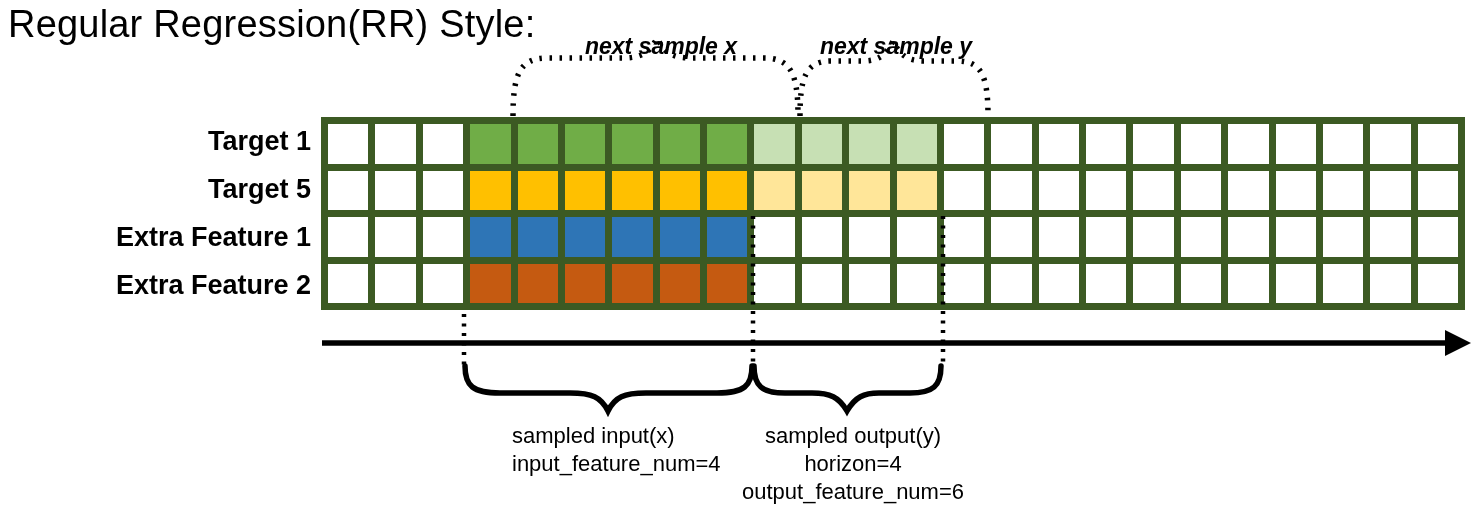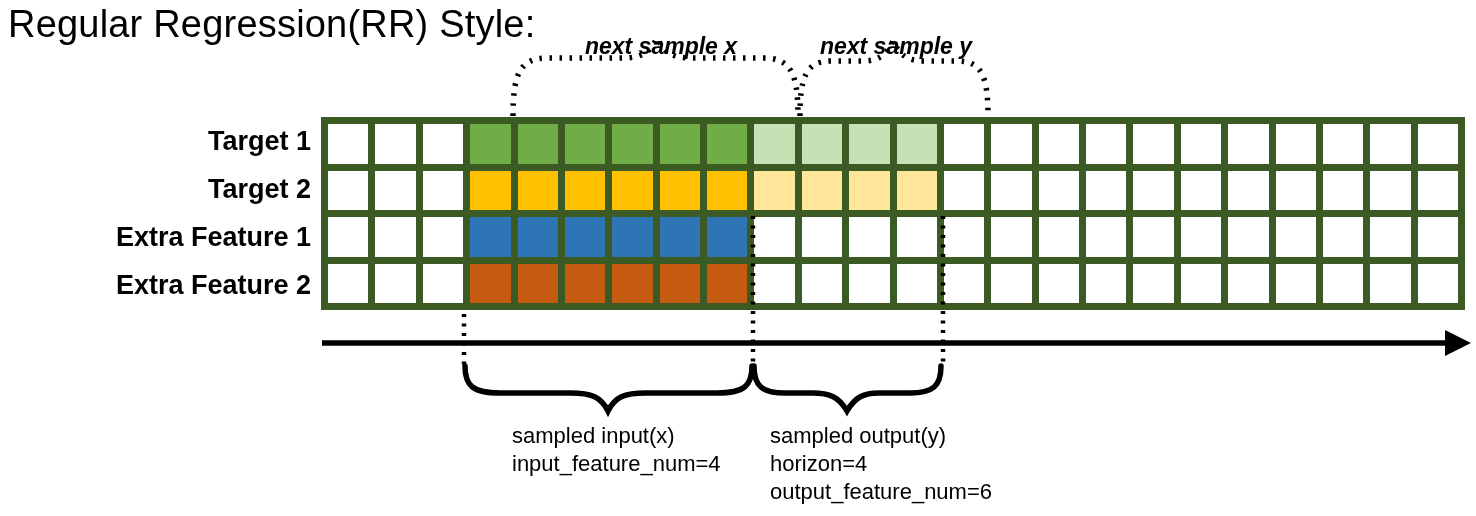--- a/index.html
+++ b/index.html
@@ -36,35 +36,35 @@
   .overlay{position:absolute;left:0;top:0;pointer-events:none;}
   .time-label{
     position:absolute;left:160px;top:327px;width:143px;text-align:right;
     font-size:29px;font-weight:bold;
   }
   .note{
     position:absolute;top:422px;font-size:22px;line-height:28px;
     white-space:nowrap;
   }
   .note-input{left:512px;}
-  .note-output{left:770px;}
+  .note-output{left:742px;text-align:center;}
 </style>
 </head>
 <body>
 
 <div class="canvas">
 
   <div class="title">Regular Regression(RR) Style:</div>
 
   <div class="next-label next-x">next sample x</div>
   <div class="next-label next-y">next sample y</div>
 
   <div class="row-labels">
     <div class="rlabel">Target 1</div>
-    <div class="rlabel">Target 2</div>
+    <div class="rlabel">Target 5</div>
     <div class="rlabel">Extra Feature 1</div>
     <div class="rlabel">Extra Feature 2</div>
   </div>
 
   <div class="grid" id="grid" style="background: rgb(60, 90, 35);">
       <div class="cell" style="background: rgb(255, 255, 255);"></div>
       <div class="cell" style="background: rgb(255, 255, 255);"></div>
       <div class="cell" style="background: rgb(255, 255, 255);"></div>
       <div class="cell" style="background: rgb(112, 173, 71);"></div>
       <div class="cell" style="background: rgb(112, 173, 71);"></div>

